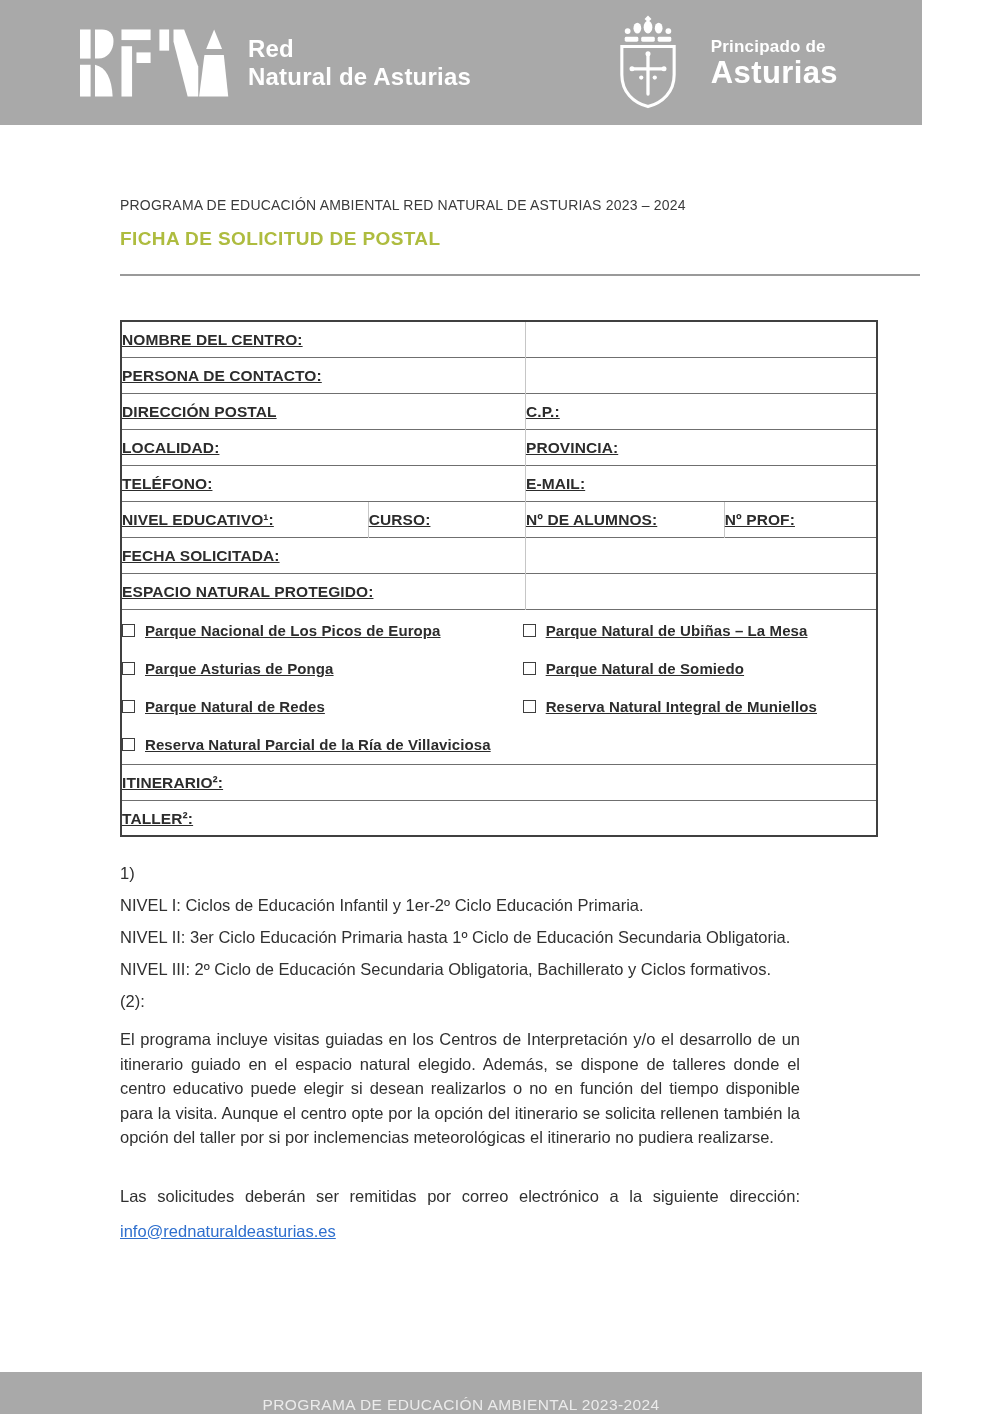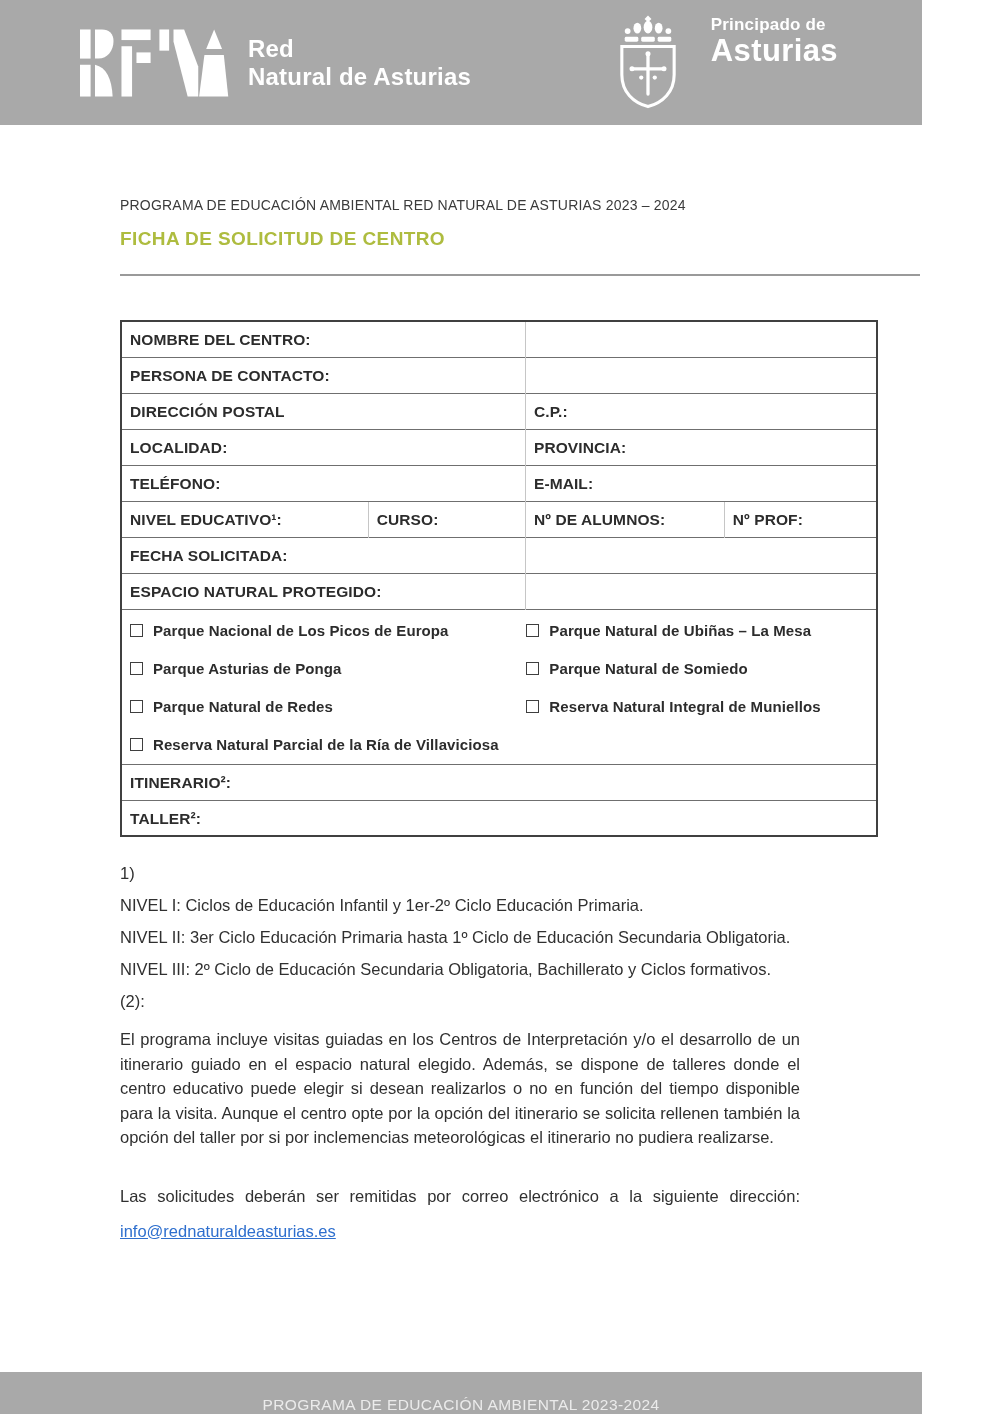--- a/index.html
+++ b/index.html
@@ -8,36 +8,36 @@
   .page { position:relative; width:922px; height:1414px; background:#fff; overflow:hidden; }
 
   
   .band { background:#a9a9a9; }
   header.band {
     height:125px; display:flex; align-items:center; justify-content:space-between;
     padding:0 84px 0 80px;
   }
   .brand { display:flex; align-items:center; gap:18px; }
   .brand-text { color:#fff; font-weight:bold; font-size:24px; line-height:28px; letter-spacing:.2px; }
-  .gov { display:flex; gap:32px; }
+  .gov { display:flex; align-items:center; gap:32px; }
   .gov-text { color:#fff; }
   .gov-line1 { display:block; font-weight:bold; font-size:17px; line-height:19px; letter-spacing:.2px; }
   .gov-line2 { display:block; font-weight:bold; font-size:31px; line-height:33px; letter-spacing:.4px; }
 
   
   main { padding:72px 122px 0 120px; }
   h1.doc-title { font-size:14px; font-weight:400; color:#3b3b3b; letter-spacing:.2px; }
   h2.doc-subtitle { margin-top:15px; font-size:19px; font-weight:bold; color:#aebc3f; letter-spacing:.4px; }
   .rule { margin-top:24px; width:800px; border:0; border-top:2px solid #9a9a9a; }
 
   
   table.form { margin-top:44px; width:758px; border-collapse:collapse; border:2px solid #404040; table-layout:fixed; }
   table.form td {
-    height:36px; padding:2px 12px 0 8px; font-size:15.5px; font-weight:bold; color:#2c2c2c;
-    border-top:1px solid #6f6f6f; vertical-align:middle; letter-spacing:.1px;
+    height:36px; padding:2px 12px 0 0; font-size:15.5px; font-weight:bold; color:#2c2c2c;
+    border-top:1px solid #6f6f6f; vertical-align:middle; letter-spacing:.1px;text-decoration:underline;
   }
   table.form tr:first-child td { border-top:none; }
   td.vdiv { border-left:1px solid #c6c6c6; }
   td.cell-short { height:33px; }
 
   
   td.parks-cell { padding:10px 12px 6px 12px; height:auto; }
   .parks-grid { display:grid; grid-template-columns:54% 46%; }
   .park { display:flex; align-items:center; height:38px; font-size:15px; font-weight:bold; color:#2c2c2c; white-space:nowrap; }
   .cb {
@@ -116,21 +116,21 @@
       </svg>
       <div class="gov-text">
         <span class="gov-line1">Principado de</span>
         <span class="gov-line2">Asturias</span>
       </div>
     </div>
   </header>
 
   <main>
     <h1 class="doc-title">PROGRAMA DE EDUCACIÓN AMBIENTAL RED NATURAL DE ASTURIAS 2023 – 2024</h1>
-    <h2 class="doc-subtitle">FICHA DE SOLICITUD DE CENTRO</h2>
+    <h2 class="doc-subtitle">FICHA DE SOLICITUD DE POSTAL</h2>
     <hr class="rule">
 
     <table class="form">
       <colgroup>
           <col style="width:32.7%">
           <col style="width:20.8%">
           <col style="width:26.3%">
           <col style="width:20.2%">
         </colgroup>
       <tbody>

